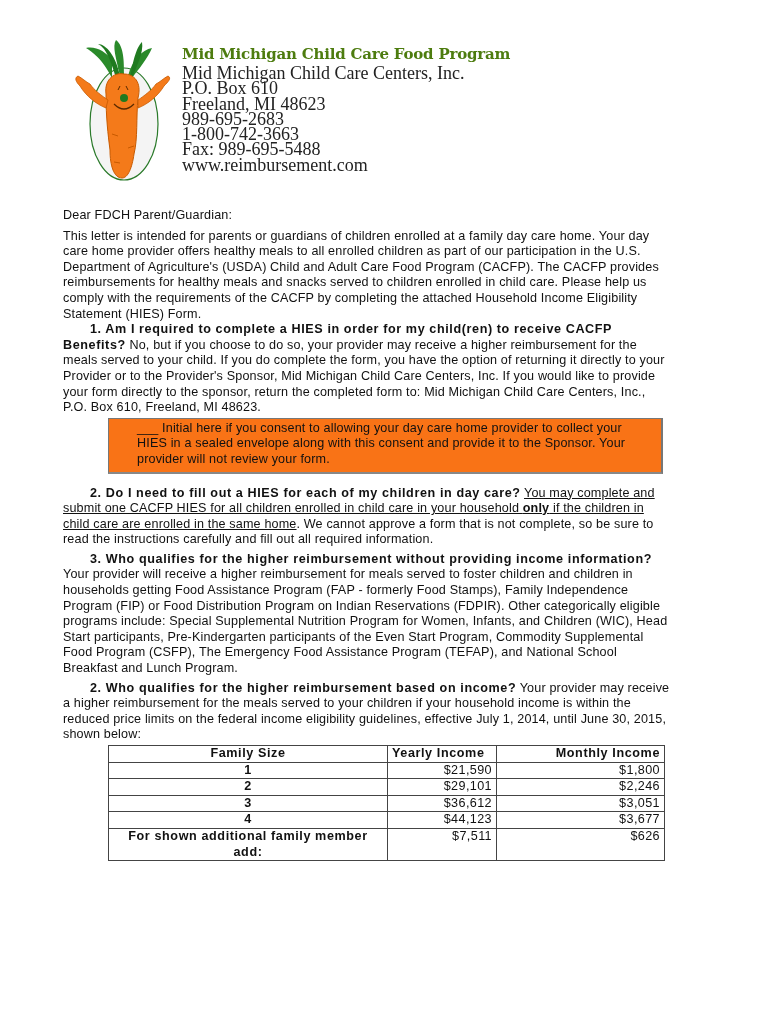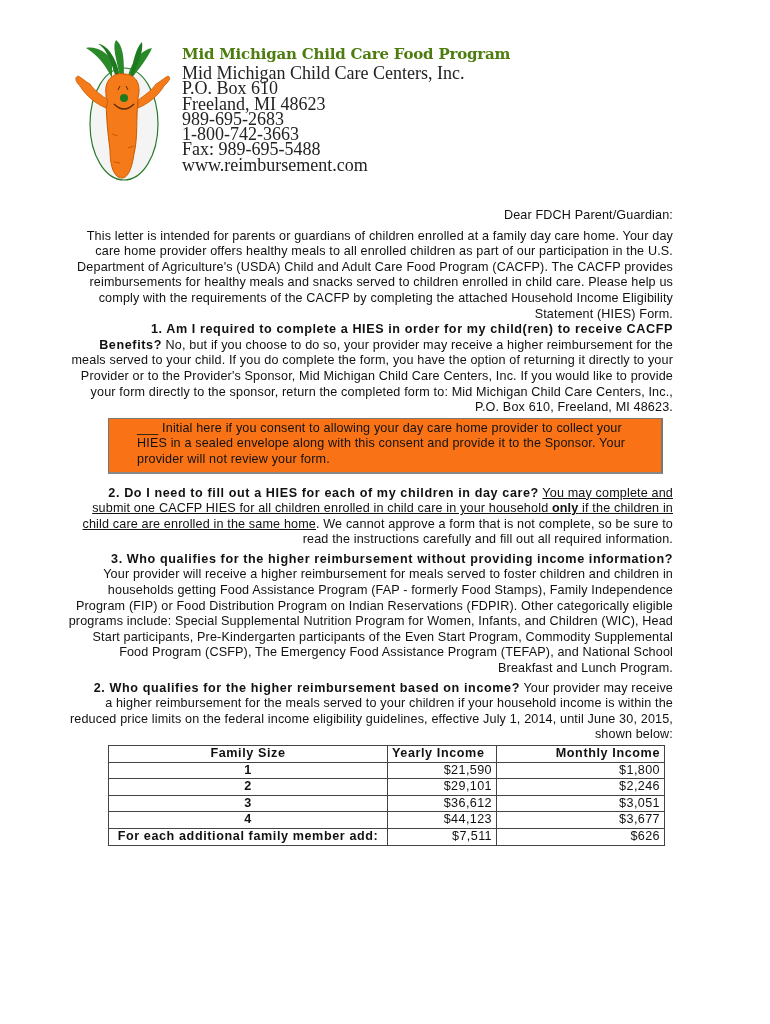--- a/index.html
+++ b/index.html
@@ -5,21 +5,21 @@
   html, body { margin:0; padding:0; background:#ffffff; }
   body { width:770px; height:1024px; position:relative; overflow:hidden;
          font-family:"Liberation Sans", sans-serif; color:#111; }
   .logo { position:absolute; left:72px; top:38px; width:106px; height:146px; }
   .org { position:absolute; left:182px; top:45px; }
   .org-title { font-family:"DejaVu Serif", serif; color:#4d7c0f; font-size:15px;
                font-weight:bold; margin-bottom:3px; letter-spacing:-0.2px;text-align:center; }
   .org-line { font-family:"Liberation Serif", serif; font-size:18px; line-height:15.3px; color:#222; }
   .letter { position:absolute; left:63px; top:208px; width:610px; font-size:12.6px;
             line-height:15.6px; letter-spacing:0.15px; }
-  .letter p { margin:0;text-align:right; }
+  .letter p { margin:0; }
   .salutation { margin-bottom:5px !important; }
   .gap { height:4px; }
   .consent { margin:2px 0 0 45px; width:555px; border:1px solid #777;
              border-right:2px solid #777; border-bottom:2px solid #888;
              background:#f97316; padding:2px 8px 4px 28px; box-sizing:border-box; }
   b.q { font-weight:bold; letter-spacing:0.6px;margin-left:27px; }
   u { text-decoration:underline; }
   table.income { margin:2px 0 0 45px; border-collapse:collapse; width:557px; }
   table.income td, table.income th { border:1px solid #444; padding:0 4px;
             font-size:12.6px; line-height:15.6px; vertical-align:top; }
@@ -94,19 +94,19 @@
       <td class="c1">3</td>
       <td class="num">$36,612</td>
       <td class="num">$3,051</td>
     </tr>
     <tr>
       <td class="c1">4</td>
       <td class="num">$44,123</td>
       <td class="num">$3,677</td>
     </tr>
     <tr>
-      <td class="c1">For each additional family member add:</td>
+      <td class="c1">For shown additional family member add:</td>
       <td class="num">$7,511</td>
       <td class="num">$626</td>
     </tr>
   </tbody>
     </table>
 </div>
 
 </body></html>

